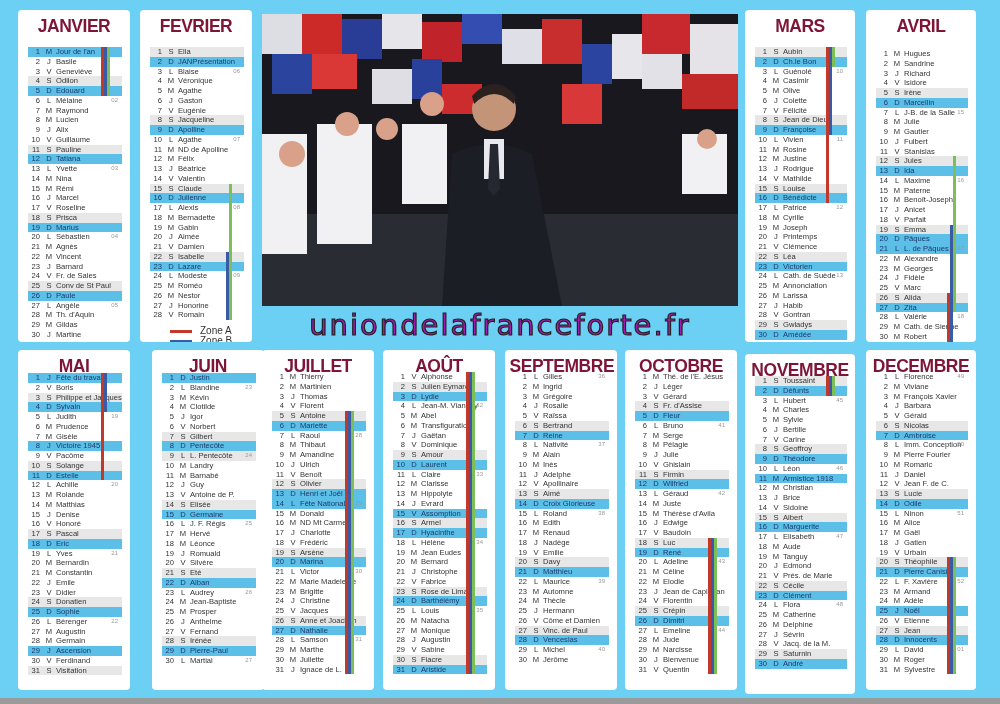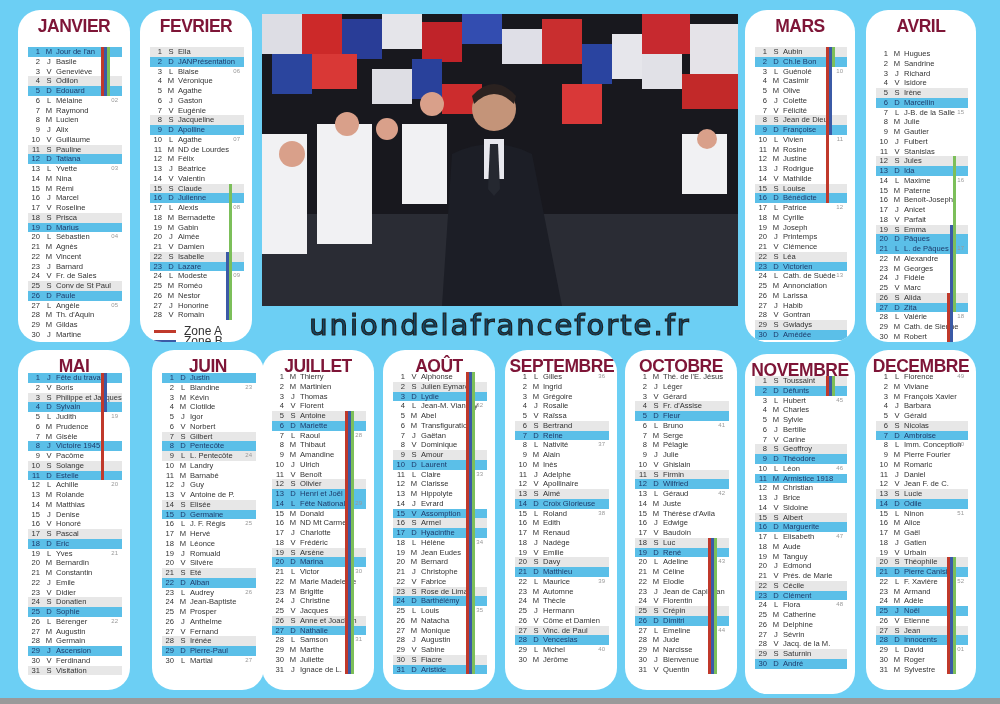--- a/index.html
+++ b/index.html
@@ -1,33 +1,33 @@
 <!DOCTYPE html>
 <html><head>
 <meta charset="utf-8">
 <style>
   html,body{margin:0;padding:0;}
   body{width:1000px;height:704px;background:#6ccff4;position:relative;overflow:hidden;font-family:"Liberation Sans",sans-serif;}
   .bottom-shadow{position:absolute;left:0;right:0;bottom:0;height:6px;background:#9a9a9a;}
-  .card{position:absolute;background:#fff;border-radius:22px;overflow:hidden;}
+  .card{position:absolute;background:#fff;border-radius:4px;overflow:hidden;}
   .card .title{font-family:"Liberation Sans",sans-serif;font-weight:900;color:#7e1537;text-align:center;font-size:19px;letter-spacing:-0.5px;margin-top:5px;height:22px;line-height:22px;transform:scaleX(0.92);}
   .rows{position:absolute;left:10px;right:8px;}
   .row{position:relative;height:9.75px;line-height:9.75px;font-size:7.6px;color:#333;white-space:nowrap;}
   .row.sat{background:#e7e7e7;}
   .row.hl{background:#5bbfe8;color:#1d3a6a;}
   .row .d{display:inline-block;width:12px;text-align:right;}
   .row .w{display:inline-block;width:14px;text-align:center;margin-left:2px;}
   .row .n{display:inline-block;}
   .row .wk{position:absolute;right:4px;top:0;font-size:6px;color:#999;}
   .bar{position:absolute;width:3px;}
-  .legend{position:absolute;left:14px;font-size:12px;color:#333;}
+  .legend{position:absolute;left:30px;font-size:10px;color:#333;}
   .legend .li{height:10px;line-height:10px;display:flex;align-items:center;}
   .legend .sw{display:inline-block;width:22px;height:3px;margin-right:8px;}
   .photo{position:absolute;left:262px;top:14px;width:476px;height:292px;overflow:hidden;background:#14141a;}
-  .url{position:absolute;left:262px;top:308px;width:476px;text-align:center;font-size:29px;letter-spacing:2px;color:#0c4a6e;-webkit-text-stroke:1.2px #222;font-family:"DejaVu Sans",sans-serif;}
+  .url{position:absolute;left:262px;top:308px;width:476px;text-align:center;font-size:29px;letter-spacing:2px;color:#a21caf;-webkit-text-stroke:1.2px #222;font-family:"DejaVu Sans",sans-serif;}
 </style>
 </head>
 <body>
 
 <div id="calendar">
     <div class="card" style="left: 18px; top: 10px; width: 112px; height: 332px;">
       <div class="title">JANVIER</div>
       <div class="rows" style="top: 37px;">
         <div class="row hl"><span class="d">1</span><span class="w">M</span><span class="n">Jour de l'an</span><span class="wk"></span></div>
         <div class="row"><span class="d">2</span><span class="w">J</span><span class="n">Basile</span><span class="wk"></span></div>
@@ -71,21 +71,21 @@
         <div class="row sat"><span class="d">1</span><span class="w">S</span><span class="n">Ella</span><span class="wk"></span></div>
         <div class="row hl"><span class="d">2</span><span class="w">D</span><span class="n">JANPrésentation</span><span class="wk"></span></div>
         <div class="row"><span class="d">3</span><span class="w">L</span><span class="n">Blaise</span><span class="wk">06</span></div>
         <div class="row"><span class="d">4</span><span class="w">M</span><span class="n">Véronique</span><span class="wk"></span></div>
         <div class="row"><span class="d">5</span><span class="w">M</span><span class="n">Agathe</span><span class="wk"></span></div>
         <div class="row"><span class="d">6</span><span class="w">J</span><span class="n">Gaston</span><span class="wk"></span></div>
         <div class="row"><span class="d">7</span><span class="w">V</span><span class="n">Eugénie</span><span class="wk"></span></div>
         <div class="row sat"><span class="d">8</span><span class="w">S</span><span class="n">Jacqueline</span><span class="wk"></span></div>
         <div class="row hl"><span class="d">9</span><span class="w">D</span><span class="n">Apolline</span><span class="wk"></span></div>
         <div class="row"><span class="d">10</span><span class="w">L</span><span class="n">Agathe</span><span class="wk">07</span></div>
-        <div class="row"><span class="d">11</span><span class="w">M</span><span class="n">ND de Lourdes</span><span class="wk"></span></div>
+        <div class="row"><span class="d">11</span><span class="w">M</span><span class="n">ND de Apolline</span><span class="wk"></span></div>
         <div class="row"><span class="d">12</span><span class="w">M</span><span class="n">Félix</span><span class="wk"></span></div>
         <div class="row"><span class="d">13</span><span class="w">J</span><span class="n">Béatrice</span><span class="wk"></span></div>
         <div class="row"><span class="d">14</span><span class="w">V</span><span class="n">Valentin</span><span class="wk"></span></div>
         <div class="row sat"><span class="d">15</span><span class="w">S</span><span class="n">Claude</span><span class="wk"></span></div>
         <div class="row hl"><span class="d">16</span><span class="w">D</span><span class="n">Julienne</span><span class="wk"></span></div>
         <div class="row"><span class="d">17</span><span class="w">L</span><span class="n">Alexis</span><span class="wk">08</span></div>
         <div class="row"><span class="d">18</span><span class="w">M</span><span class="n">Bernadette</span><span class="wk"></span></div>
         <div class="row"><span class="d">19</span><span class="w">M</span><span class="n">Gabin</span><span class="wk"></span></div>
         <div class="row"><span class="d">20</span><span class="w">J</span><span class="n">Aimée</span><span class="wk"></span></div>
         <div class="row"><span class="d">21</span><span class="w">V</span><span class="n">Damien</span><span class="wk"></span></div>

